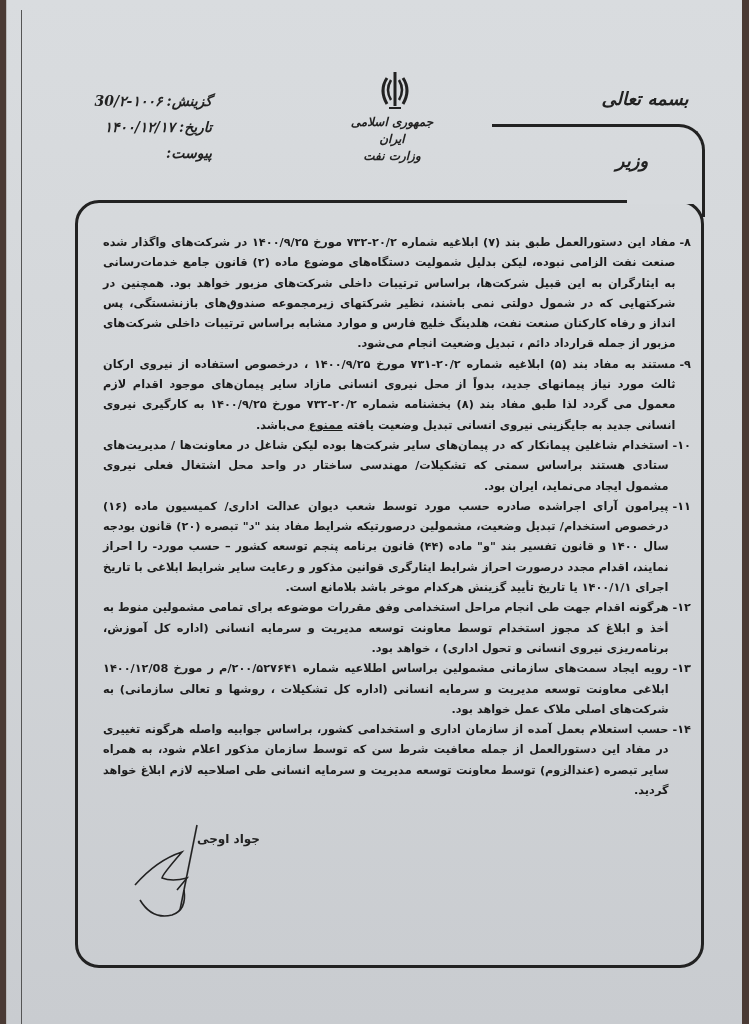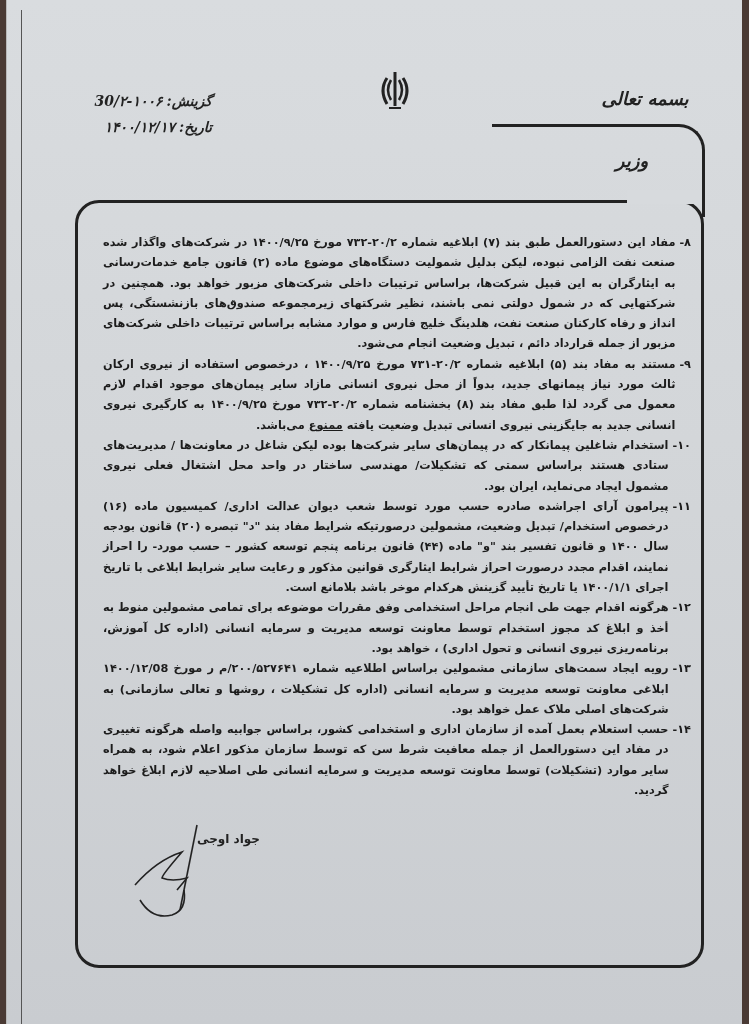--- a/index.html
+++ b/index.html
@@ -81,29 +81,36 @@
   <div class="minister">وزیر</div>
 
   <svg class="emblem" viewBox="0 0 40 42">
     <path d="M20 2 L20 36" stroke="#222" stroke-width="3"></path>
     <path d="M12 8 Q4 20 12 34" stroke="#222" stroke-width="3" fill="none"></path>
     <path d="M28 8 Q36 20 28 34" stroke="#222" stroke-width="3" fill="none"></path>
     <path d="M16 10 Q10 20 16 30" stroke="#222" stroke-width="2.5" fill="none"></path>
     <path d="M24 10 Q30 20 24 30" stroke="#222" stroke-width="2.5" fill="none"></path>
     <path d="M14 38 L26 38" stroke="#222" stroke-width="2"></path>
   </svg>
+  <div class="gov-name">
+    <div>جمهوری اسلامی ایران</div>
+    <div>وزارت نفت</div>
+  </div>
 
   <div class="meta">
     <div class="row">
       <span>گزینش:</span>
       <span>30/۲-۱۰۰۶</span>
     </div>
     <div class="row">
       <span>تاریخ:</span>
       <span>۱۴۰۰/۱۲/۱۷</span>
+    </div>
+    <div class="row">
+      <span>پیوست:</span>
     </div>
   </div>
 
   <div class="main-frame"></div>
   <div class="main-frame-top-mask"></div>
 
   <div class="body-text">
     <div class="clause">
       <span class="num">۸-</span>
       <span class="txt">مفاد این دستورالعمل طبق بند (۷) ابلاغیه شماره ۲۰/۲-۷۳۲ مورخ ۱۴۰۰/۹/۲۵ در شرکت‌های واگذار شده صنعت نفت الزامی نبوده، لیکن بدلیل شمولیت دستگاه‌های موضوع ماده (۲) قانون جامع خدمات‌رسانی به ایثارگران به این قبیل شرکت‌ها، براساس ترتیبات داخلی شرکت‌های مزبور خواهد بود. همچنین در شرکتهایی که در شمول دولتی نمی باشند، نظیر شرکتهای زیرمجموعه صندوق‌های بازنشستگی، پس انداز و رفاه کارکنان صنعت نفت، هلدینگ خلیج فارس و موارد مشابه براساس ترتیبات داخلی شرکت‌های مزبور از جمله قرارداد دائم ، تبدیل وضعیت انجام می‌شود.</span>
@@ -123,21 +130,21 @@
     <div class="clause">
       <span class="num">۱۲-</span>
       <span class="txt">هرگونه اقدام جهت طی انجام مراحل استخدامی وفق مقررات موضوعه برای تمامی مشمولین منوط به أخذ و ابلاغ کد مجوز استخدام توسط معاونت توسعه مدیریت و سرمایه انسانی (اداره کل آموزش، برنامه‌ریزی نیروی انسانی و تحول اداری) ، خواهد بود.</span>
     </div>
     <div class="clause">
       <span class="num">۱۳-</span>
       <span class="txt">رویه ایجاد سمت‌های سازمانی مشمولین براساس اطلاعیه شماره ۲۰۰/۵۲۷۶۴۱/م ر مورخ ۱۴۰۰/۱۲/08 ابلاغی معاونت توسعه مدیریت و سرمایه انسانی (اداره کل تشکیلات ، روشها و تعالی سازمانی) به شرکت‌های اصلی ملاک عمل خواهد بود.</span>
     </div>
     <div class="clause">
       <span class="num">۱۴-</span>
-      <span class="txt">حسب استعلام بعمل آمده از سازمان اداری و استخدامی کشور، براساس جوابیه واصله هرگونه تغییری در مفاد این دستورالعمل از جمله معافیت شرط سن که توسط سازمان مذکور اعلام شود، به همراه سایر موارد (تشکیلات) توسط معاونت توسعه مدیریت و سرمایه انسانی طی اصلاحیه لازم ابلاغ خواهد گردید.</span>
+      <span class="txt">حسب استعلام بعمل آمده از سازمان اداری و استخدامی کشور، براساس جوابیه واصله هرگونه تغییری در مفاد این دستورالعمل از جمله معافیت شرط سن که توسط سازمان مذکور اعلام شود، به همراه سایر تبصره (عندالزوم) توسط معاونت توسعه مدیریت و سرمایه انسانی طی اصلاحیه لازم ابلاغ خواهد گردید.</span>
     </div>
   </div>
 
   <div class="signer">جواد اوجی</div>
   <svg class="signature" viewBox="0 0 80 105">
     <path d="M65 5 L48 90" stroke="#222" stroke-width="1.6" fill="none"></path>
     <path d="M3 65 Q25 40 50 32 Q30 55 30 58 Q40 62 55 58 Q45 70 45 70" stroke="#222" stroke-width="1.6" fill="none"></path>
     <path d="M8 80 Q20 100 40 95 Q55 90 52 70" stroke="#222" stroke-width="1.6" fill="none"></path>
   </svg>
 </div>

